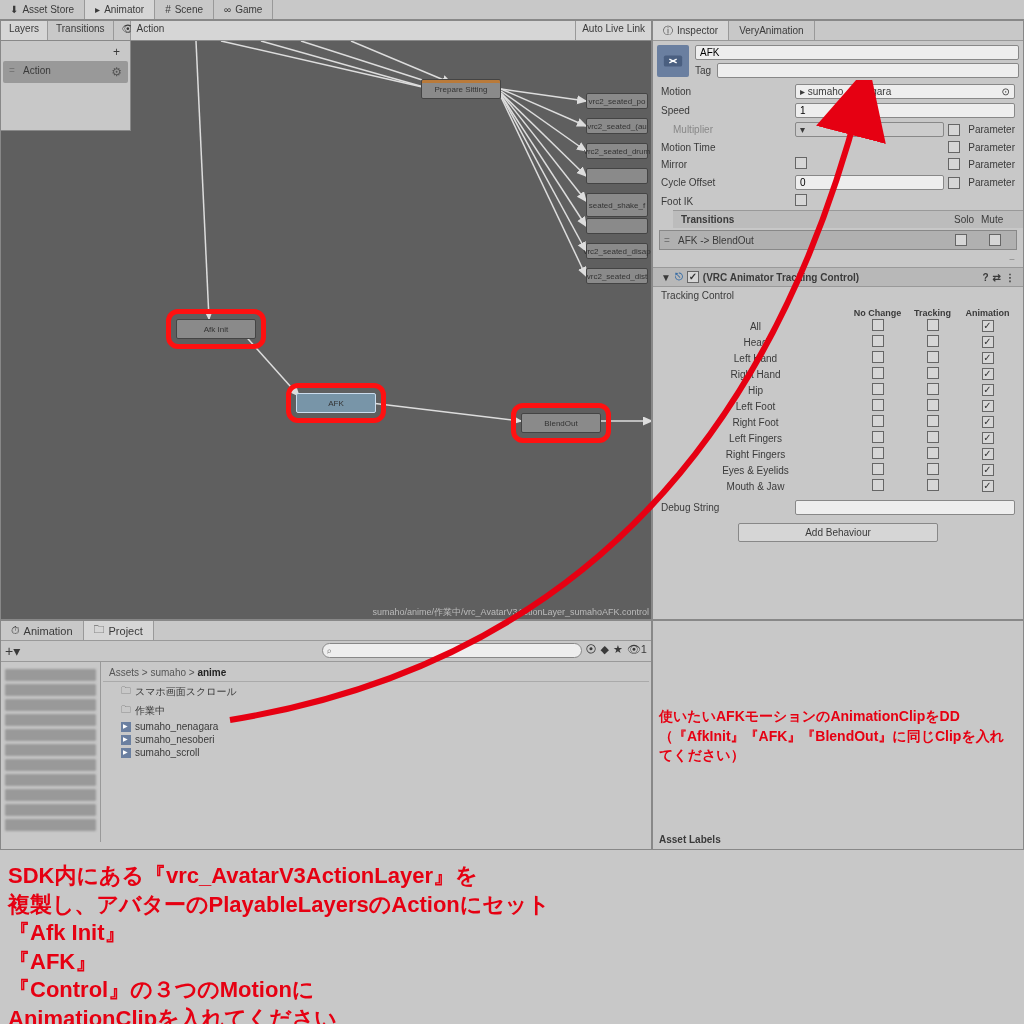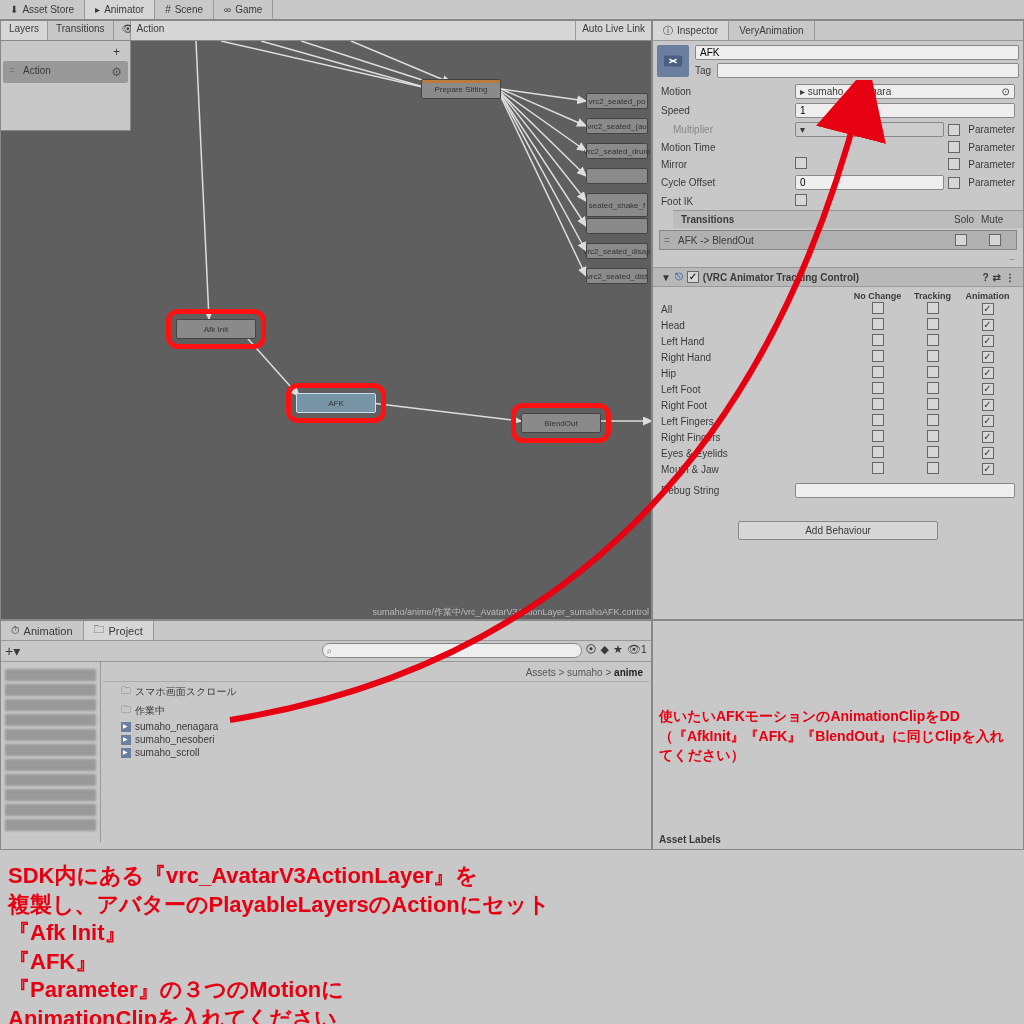--- a/index.html
+++ b/index.html
@@ -54,33 +54,33 @@
 .param-label { margin-left: 4px; }
 .section-hdr { background: #b8b8b8; padding: 3px 8px; font-weight: bold; display: flex; align-items: center; gap: 4px; border-top: 1px solid #999; border-bottom: 1px solid #999;}
 .transitions-hdr { display: flex; padding: 3px 8px; background: #bcbcbc; border-top:1px solid #999;margin-left:20px;}
 .transitions-hdr .tlabel { flex: 1; font-weight: bold; }
 .transition-row { background: #b0b0b0; margin: 2px 6px; padding: 3px 4px; display: flex; align-items: center; border: 1px solid #888; font-size: 10px;}
 .trk-table { padding: 4px 8px; }
 .trk-head { display: flex; font-size: 9px; font-weight: bold; }
 .trk-head .c1 { flex: 1; }
 .trk-head .c { width: 55px; text-align: center; }
 .trk-row { display: flex; align-items: center; padding: 1px 0; }
-.trk-row .c1 { flex: 1; }
+.trk-row .c1 { flex: 1; text-align: center; }
 .trk-row .c { width: 55px; text-align: center; }
-.behave-btn { margin: 21px auto; width: 200px; text-align: center; padding: 3px; background: #d6d6d6; border: 1px solid #888; border-radius: 2px; font-size: 10px;}
+.behave-btn { margin: 6px auto; width: 200px; text-align: center; padding: 3px; background: #d6d6d6; border: 1px solid #888; border-radius: 2px; font-size: 10px;}
 
 
 .lower-split { display: flex; height: 230px; background: #c8c8c8; }
 .lower-left { flex: 1; border: 1px solid #888; }
 .lower-tabs { display: flex; height: 20px; border-bottom: 1px solid #999; }
 .lower-tab { padding: 2px 10px; border-right: 1px solid #999; display: flex; align-items: center; gap: 4px; }
 .lower-tab.active { background: #d6d6d6; }
 .proj-toolbar { display: flex; padding: 2px 4px; border-bottom: 1px solid #999; gap: 4px; }
 .proj-search { flex: 1; max-width: 260px; margin-left: auto; }
-.proj-body { display: flex; height: 180px; text-align: right; }
+.proj-body { display: flex; height: 180px; }
 .proj-tree { width: 100px; background: #c8c8c8; border-right: 1px solid #999; padding: 4px; }
 .proj-tree-item { height: 12px; background: #999; margin: 3px 0; filter: blur(1px); border-radius:1px;}
 .proj-content { flex: 1; padding: 2px; background: #c8c8c8; }
 .breadcrumb { padding: 3px 6px; font-size: 10px; color: #555; border-bottom: 1px solid #aaa; }
 .breadcrumb b { color: #222; }
 .asset-row { display: flex; align-items: center; gap: 4px; padding: 1px 4px 1px 18px; font-size: 10px; }
 .folder-icon { color: #555; }
 .clip-icon { width: 10px; height: 10px; background: #6a7fa0; display: inline-block; position: relative; }
 .clip-icon::after { content:"▶"; color:#fff; font-size:6px; position:absolute; left:2px; top:0;}
 .lower-right { width: 372px; border: 1px solid #888; padding: 6px; position: relative;}
@@ -249,20 +249,21 @@
       </div>
     <div class="transition-row">
         <span class="hamburger"></span>
         <span style="flex:1">AFK -&gt; BlendOut</span>
         <span class="chk" style="margin:0 11px"></span>
         <span class="chk" style="margin:0 11px"></span>
       </div>
     <div style="text-align:right; padding:2px 8px; color:#888;">−</div>
 
     <div class="section-hdr">▼ <span style="color:#3a6ea5">⎋</span> <span class="chk on"></span> <span style="flex:1">(VRC Animator Tracking Control)</span><span>?</span> <span>⇄</span> <span>⋮</span></div>
+    <div style="padding:3px 8px; font-weight:normal">Tracking Control</div>
     <div class="trk-table">
       <div class="trk-head">
           <div class="c1"></div>
           <div class="c">No Change</div>
           <div class="c">Tracking</div>
           <div class="c">Animation</div>
         </div>
       <div id="trk-rows">
           <div class="trk-row">
             <div class="c1">All</div>
@@ -406,21 +407,21 @@
     </div>
     <div class="asset-labels-hdr">Asset Labels</div>
   </div>
 </div>
 
 <div class="anno large" style="left:8px; top:862px; right:8px;">
   <div>SDK内にある『vrc_AvatarV3ActionLayer』を</div>
   <div>複製し、アバターのPlayableLayersのActionにセット</div>
   <div>『Afk Init』</div>
   <div>『AFK』</div>
-  <div>『Parameter』の３つのMotionに</div>
+  <div>『Control』の３つのMotionに</div>
   <div>AnimationClipを入れてください</div>
 </div>
 
 <svg class="red-arrow" style="left:200px; top:80px;" width="700" height="670">
   <defs>
       <marker id="rah" markerWidth="14" markerHeight="14" refX="6" refY="6" orient="auto">
         <path d="M0,0 L12,6 L0,12 Z" fill="#e60012"></path>
       </marker>
     </defs>
   <path d="M 30 640 Q 520 560 660 20" stroke="#e60012" stroke-width="6" fill="none" marker-end="url(#rah)"></path>

